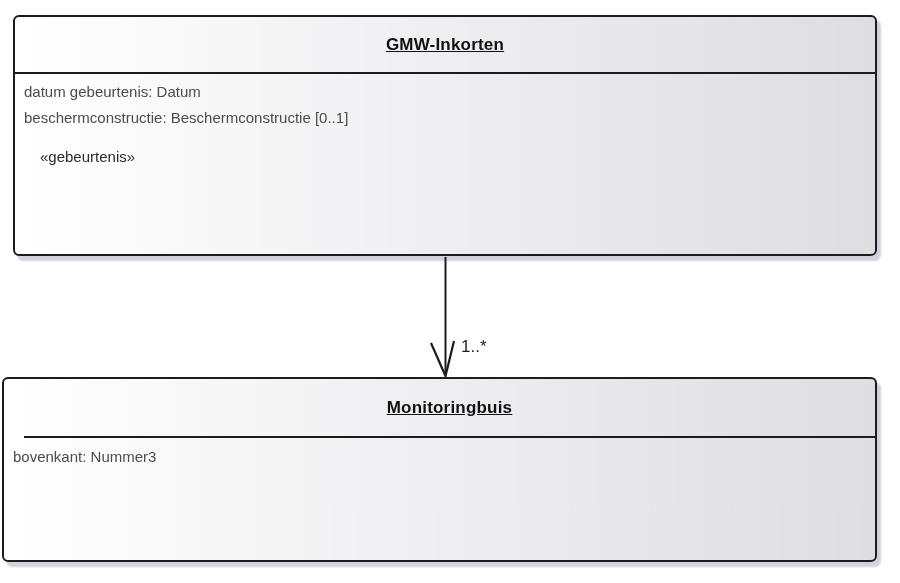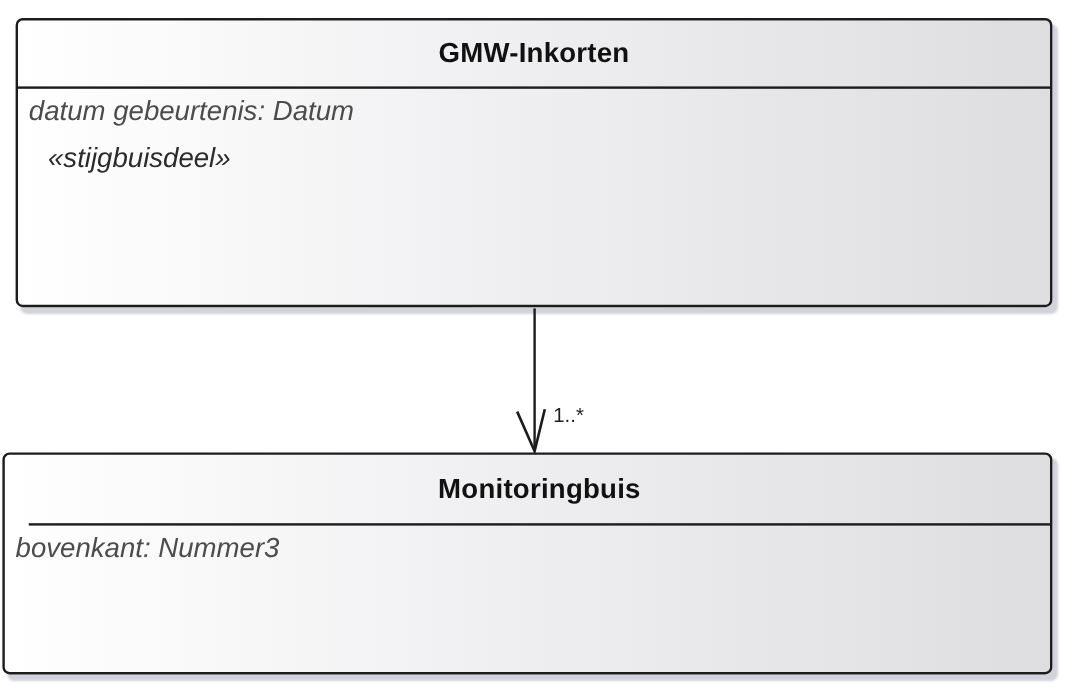--- a/index.html
+++ b/index.html
@@ -34,31 +34,31 @@
     top: 377px;
     width: 875px;
     height: 185px;
   }
   .uml-class-header {
     display: flex;
     align-items: center;
     justify-content: center;
     border-bottom: 2px solid #1c1c1c;
     font-weight: bold;
-    font-size: 23px;
+    font-size: 17px;
     color: #111111;
     letter-spacing: 0.2px;
+    text-decoration: underline;
   }
   .class-top .uml-class-header { height: 55px; }
   .class-bottom .uml-class-header { height: 57px; margin-left: 20px; }
   .uml-class-body {
     padding: 5px 9px;
-    font-size: 23px;
+    font-size: 15px;
     color: #4c4c4c;
-    font-style: italic;
   }
   .attr {
     line-height: 26px;
     white-space: nowrap;
   }
   .class-bottom .attr { line-height: 27px; }
   .stereotype {
     margin-top: 13px;
     padding-left: 16px;
     line-height: 26px;
@@ -83,21 +83,22 @@
 </style>
 </head>
 <body>
 
 <div class="canvas">
 
   <div class="uml-class class-top">
     <div class="uml-class-header">GMW-Inkorten</div>
     <div class="uml-class-body">
       <div class="attr">datum gebeurtenis: Datum</div>
-      <div class="stereotype">«stijgbuisdeel»</div>
+      <div class="attr">beschermconstructie: Beschermconstructie [0..1]</div>
+      <div class="stereotype">«gebeurtenis»</div>
     </div>
   </div>
 
   <svg class="connector-svg" viewBox="0 0 900 583" xmlns="http://www.w3.org/2000/svg">
     <line x1="445.5" y1="257" x2="445.5" y2="375" stroke="#1c1c1c" stroke-width="2"></line>
     <polyline points="431,343 445.5,376 454,341" fill="none" stroke="#1c1c1c" stroke-width="2.2"></polyline>
   </svg>
 
   <span class="multiplicity-label">1..*</span>
 

